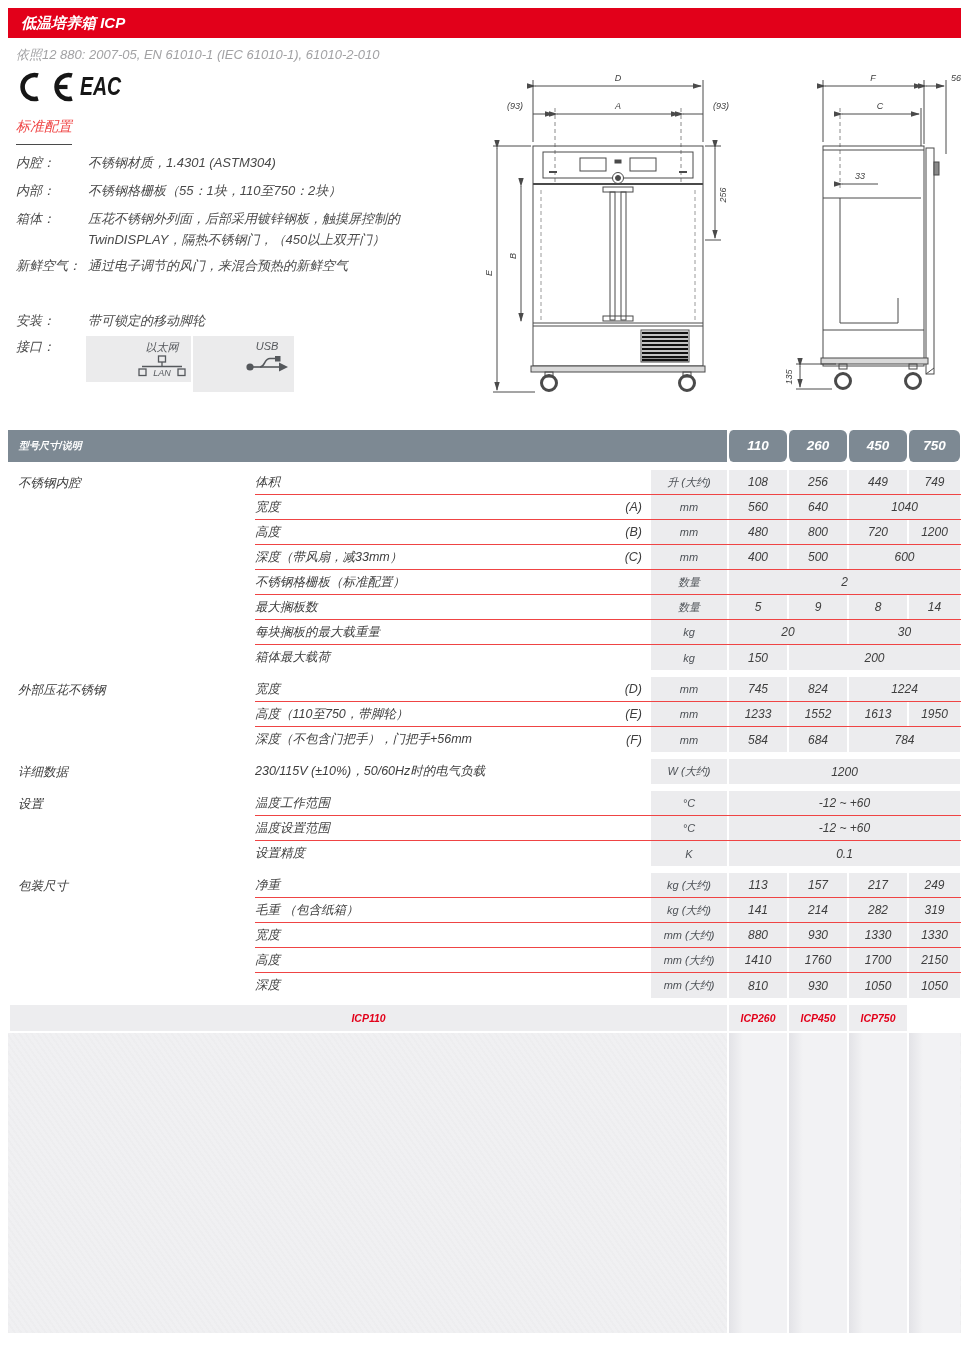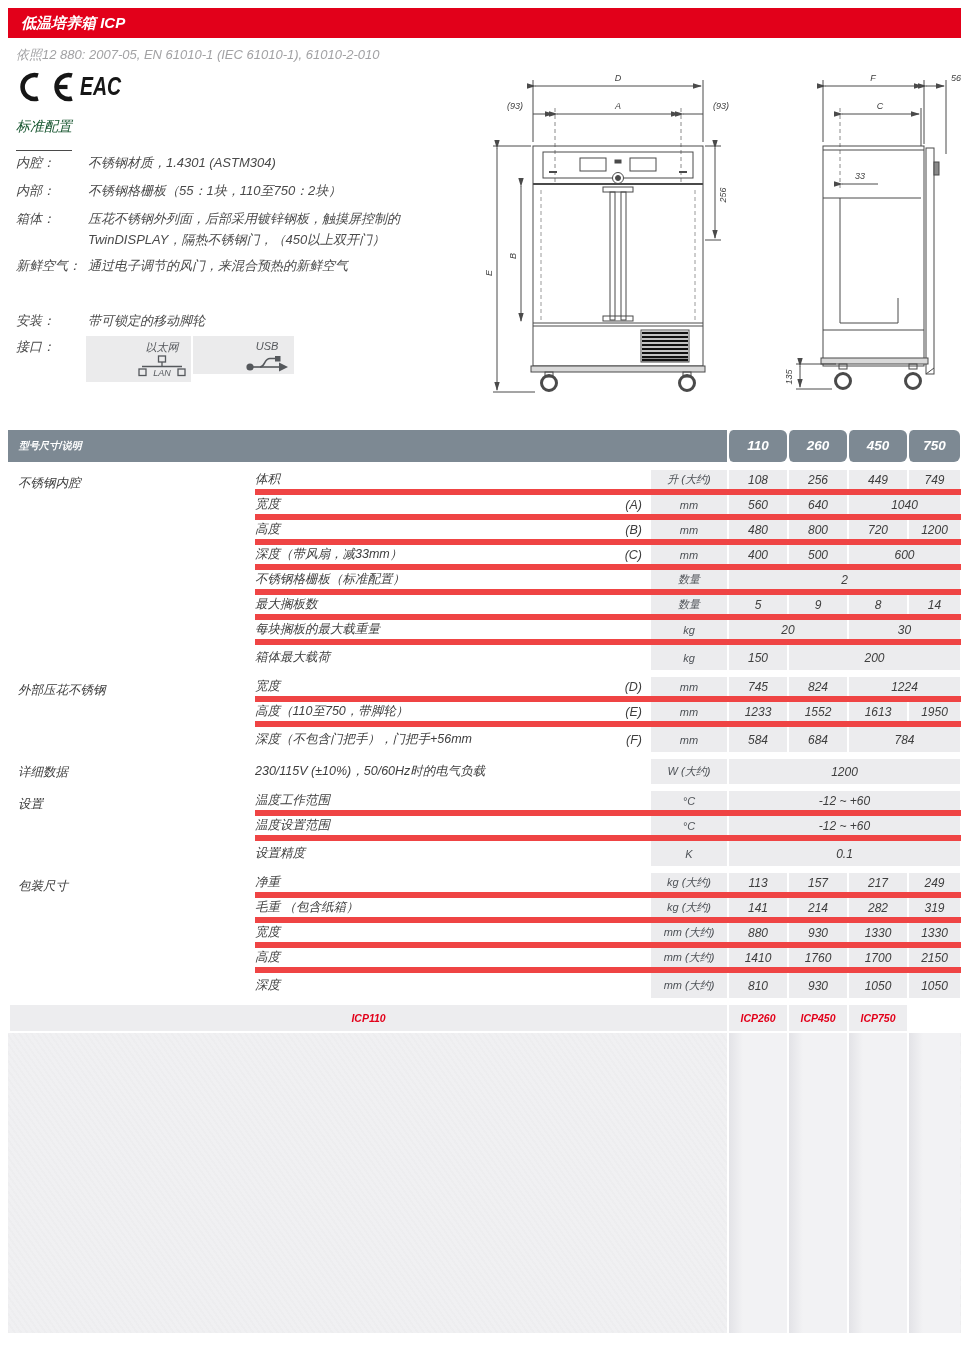--- a/index.html
+++ b/index.html
@@ -9,49 +9,49 @@
   
   .title-bar{position:absolute;left:8px;top:8px;width:953px;height:30px;background:#e2001a;}
   .title-bar span{display:block;line-height:30px;padding-left:13px;color:#fff;font-size:15px;font-weight:bold;}
   .standards{position:absolute;left:16px;top:46px;font-size:13px;color:#a2a2a4;}
 
   
   .logos{position:absolute;left:14px;top:72px;display:flex;}
   .eac{font-size:25px;font-weight:800;color:#161616;transform:scaleX(.78);transform-origin:left center;letter-spacing:0px;}
 
   
-  .cfg-head{position:absolute;left:16px;top:118px;font-size:14px;color:#14532d;border-bottom:1px solid #4a4a4a;padding-bottom:14px;}
+  .cfg-head{position:absolute;left:16px;top:118px;font-size:14px;color:#ef4444;border-bottom:1px solid #4a4a4a;padding-bottom:8px;}
   .cfg-item{position:absolute;left:16px;font-size:13px;color:#4a4a4a;line-height:21px;}
   .cfg-item .lbl{position:absolute;left:0;top:0;width:70px;}
   .cfg-item .txt{position:absolute;left:72px;top:0;width:348px;}
   .i1{top:152px;} .i2{top:180px;} .i3{top:208px;} .i4{top:255px;} .i5{top:310px;} .i6{top:336px;}
 
   .iface-box{position:absolute;background:#ebebec;text-align:center;color:#55585c;padding-left:47px;}
   .iface-box .iface-label{font-size:11px;padding-top:4px;}
   .box-lan{left:86px;top:336px;width:58px;height:46px;}
-  .box-usb{left:193px;top:336px;width:54px;height:38px;}
+  .box-usb{left:193px;top:336px;width:54px;height:56px;}
 
   
   .draw{position:absolute;}
   .d-front{left:483px;top:68px;}
   .d-side{left:728px;top:68px;}
   svg text{font-family:"Liberation Sans","DejaVu Sans",sans-serif;}
 
   
   .table{position:absolute;left:8px;top:430px;width:953px;}
   .thead{display:grid;grid-template-columns:719px 60px 60px 60px 53px;height:32px;background:transparent;}
   .thead>div{background:#7d8993;color:#fff;line-height:32px;}
   .thead .tlabel{font-size:10px;font-weight:bold;padding-left:11px;}
   .thead .tm{border-left:2px solid #fff;text-align:center;font-size:13.5px;font-weight:600;border-radius:6px;}
 
   .tbody{margin-top:8px;}
   .sec{position:relative;margin-bottom:7px;}
   .cat{position:absolute;left:10px;top:5px;font-size:12.5px;color:#3c3c3c;}
   .r{display:grid;grid-template-columns:396px 76px 60px 60px 60px 53px;margin-left:247px;height:25px;
-     box-sizing:border-box;border-bottom:6px solid #ef4444;}
+     box-sizing:border-box;border-bottom:1px solid #ef4444;}
   .r.nb{border-bottom:none;}
   .d{display:flex;align-items:center;justify-content:space-between;padding-right:9px;font-size:12.5px;color:#3e3e3e;}
   .d .lt{color:#3e3e3e;}
   .u{background:#ececee;display:flex;align-items:center;justify-content:center;font-size:11px;color:#4f5358;}
   .v{background:#ececee;border-left:2px solid #fff;display:flex;align-items:center;justify-content:center;
      font-size:12px;color:#3e3e3e;box-sizing:border-box;}
   .s2{grid-column:span 2;} .s3{grid-column:span 3;} .s4{grid-column:span 4;}
 
   
   .orow{display:grid;grid-template-columns:719px 60px 60px 60px 53px;height:26px;margin-top:5px;}

